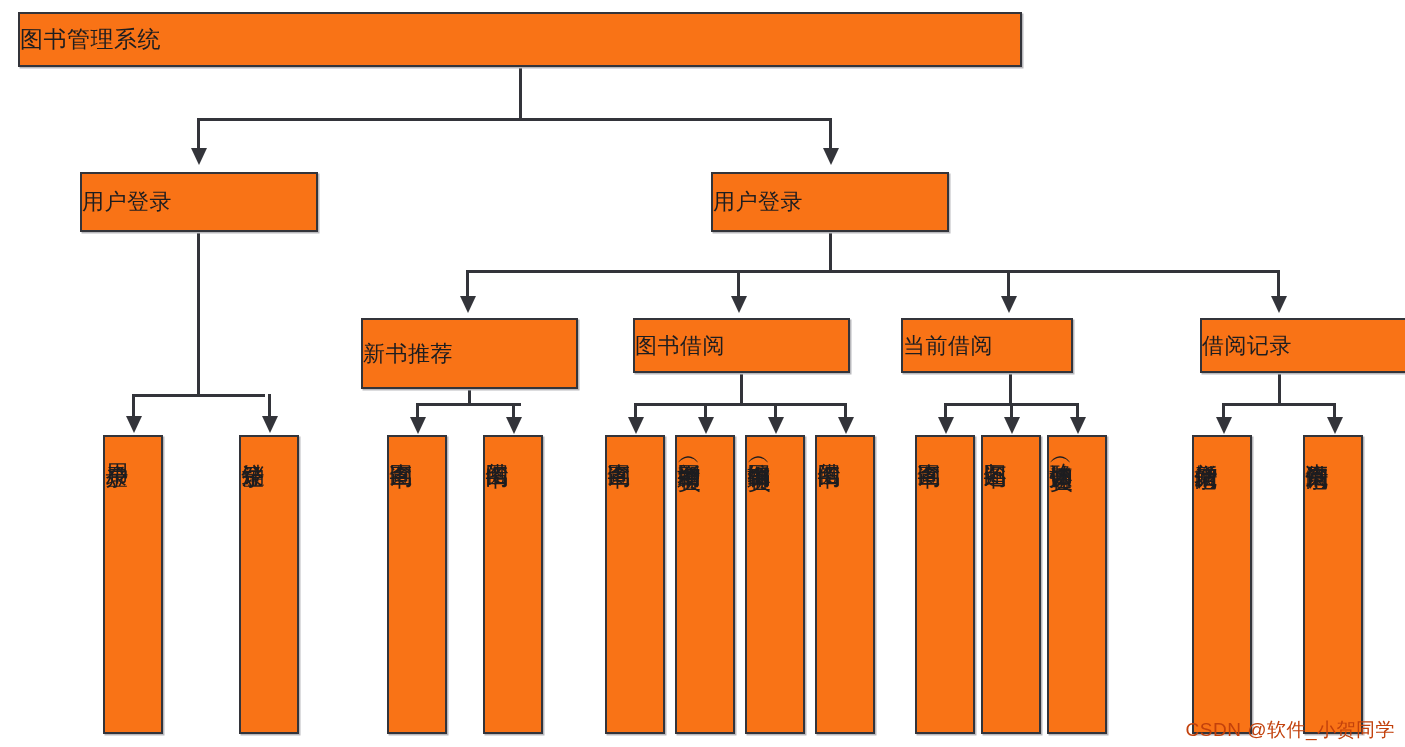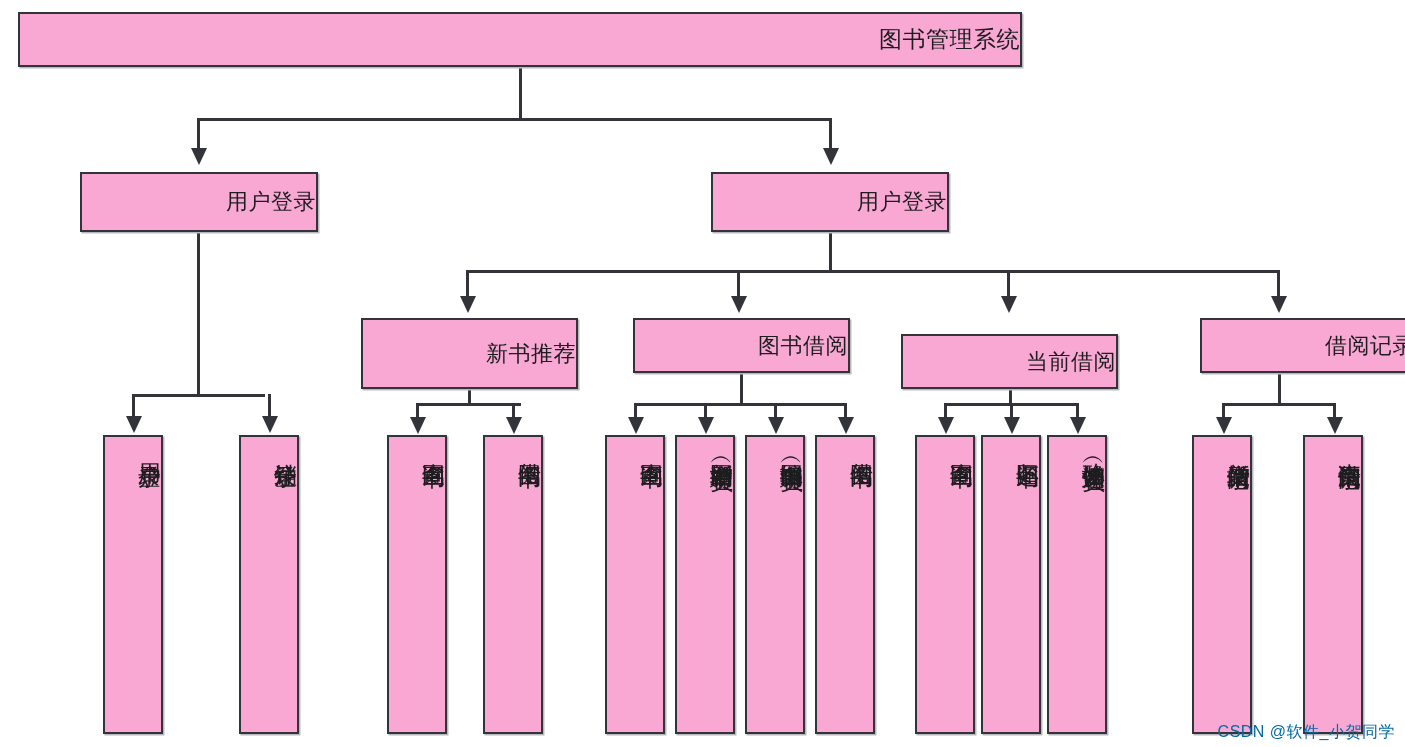--- a/index.html
+++ b/index.html
@@ -15,26 +15,26 @@
     position: relative;
     width: 1405px;
     height: 747px;
     background: #ffffff;
     overflow: hidden;
   }
   
   .node {
     position: absolute;
     box-sizing: border-box;
-    background: #f9a8d4;
+    background: #f97316;
     border: 2px solid #33343a;
     box-shadow: 1.5px 1.5px 0 0 #b9b9bd;
     display: flex;
     align-items: center;
-    justify-content: flex-end;
+    justify-content: flex-start;
     color: #1d1d20;
     z-index: 3;
   }
   .node .label {
     display: block;
     text-align: center;
     line-height: 1.08;
     letter-spacing: 0.5px;
   }
   
@@ -73,22 +73,22 @@
     border-left: 8px solid transparent;
     border-right: 8px solid transparent;
     border-top: 17px solid #33343a;
     z-index: 2;
   }
   
   #watermark {
     position: absolute;
     right: 10px;
     bottom: 4px;
-    font-size: 16px;
-    color: #0369a1;
+    font-size: 19px;
+    color: #c2410c;
     letter-spacing: 0.5px;
     white-space: nowrap;
     z-index: 5;
     font-family: "Liberation Sans", "DejaVu Sans", sans-serif;
   }
 </style>
 </head>
 <body>
 
 <div id="canvas">
@@ -129,21 +129,21 @@
   <div class="arrow" style="left:1000.5px; top:296px;"></div>
   <div class="conn v" style="left:1277px; top:270px; height:26px;"></div>
   <div class="arrow" style="left:1270.5px; top:296px;"></div>
 
   <div class="node horiz" style="left:361px; top:318px; width:217px; height:71px;">
     <span class="label">新书推荐</span>
   </div>
   <div class="node horiz" style="left:633px; top:318px; width:217px; height:55px;">
     <span class="label">图书借阅</span>
   </div>
-  <div class="node horiz" style="left:901px; top:334px; width:217px; height:55px;padding-left:40px;">
+  <div class="node horiz" style="left:901px; top:318px; width:172px; height:55px;">
     <span class="label">当前借阅</span>
   </div>
   <div class="node horiz" style="left:1170px; top:318px; width:217px; height:55px;margin-left:30px;">
     <span class="label">借阅记录</span>
   </div>
 
   <div class="conn v" style="left:468px; top:373px; height:32px;"></div>
   <div class="conn h" style="left:416px; top:403px; width:105px;"></div>
   <div class="conn v" style="left:416px; top:403px; height:14px;"></div>
   <div class="arrow" style="left:409.5px; top:417px;"></div>

